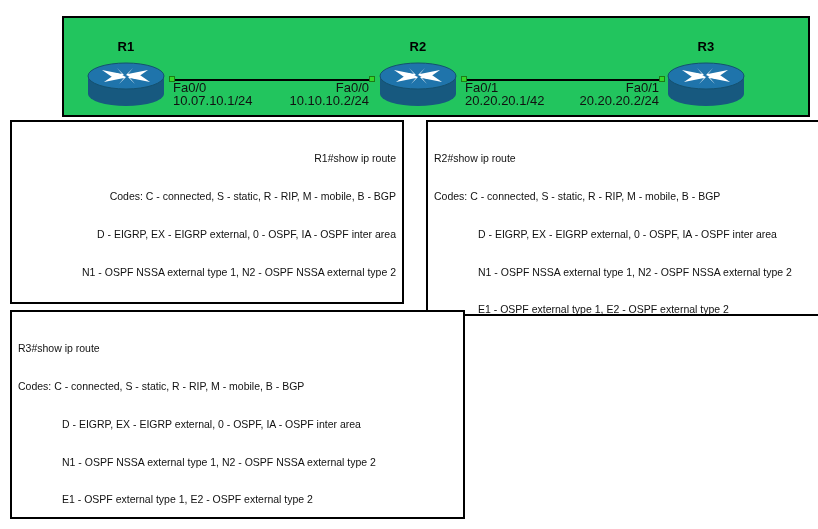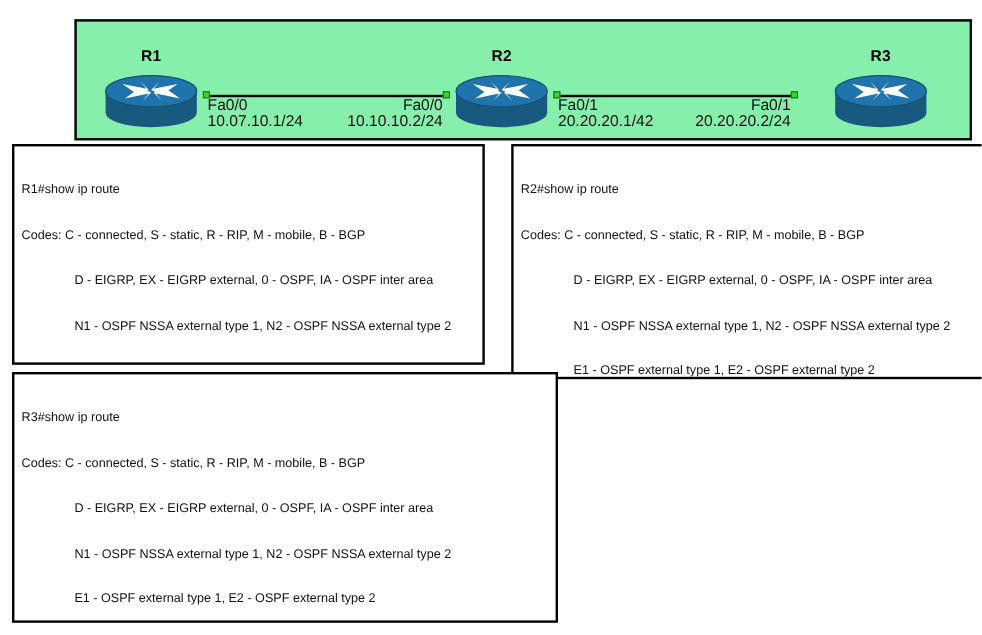--- a/index.html
+++ b/index.html
@@ -16,21 +16,21 @@
   }
 
   
   #topology-panel {
     position: absolute;
     left: 62px;
     top: 16px;
     width: 748px;
     height: 101px;
     border: 2px solid #000;
-    background: #86efac;
+    background: #22c55e;
     box-sizing: border-box;
   }
 
   .router {
     position: absolute;
     width: 92px;
     height: 48px;
   }
   .router-body {
     position: absolute;
@@ -76,21 +76,21 @@
 
   
   .out-panel {
     position: absolute;
     border: 2px solid #000;
     background: #fff;
     box-sizing: border-box;
     padding: 5px 6px 4px 6px;
     overflow: hidden;
   }
-  #panel-r1 { left: 10px;  top: 120px; width: 394px; height: 184px; }
+  #panel-r1 { left: 10px;  top: 120px; width: 394px; height: 184px; text-align: right; }
   #panel-r2 { left: 426px; top: 120px; width: 400px; height: 196px; }
   #panel-r3 { left: 10px;  top: 310px; width: 455px; height: 209px; }
 
   .cli {
     font-family: "Liberation Sans", sans-serif;
     font-size: 10.5px;
     line-height: 12.6px;
     color: #111;
     white-space: pre;
   }
@@ -127,21 +127,21 @@
       <ellipse cx="46" cy="16" rx="38" ry="13" fill="none" stroke="#14516f" stroke-width="1"></ellipse>
       <g fill="#ffffff">
         <polygon points="22,10 42,14 37,8 44,15 35,19"></polygon>
         <polygon points="70,22 50,18 55,24 48,17 57,13"></polygon>
         <polygon points="24,22 44,18 39,24 46,17 37,13"></polygon>
         <polygon points="68,10 48,14 53,8 46,15 55,19"></polygon>
       </g>
     </svg>
   </div>
 
-  <div class="router" style="left:624px; top:42px;">
+  <div class="router" style="left:596px; top:42px;">
     <div class="router-label">R3</div>
     <svg class="router-body" viewBox="0 0 92 48">
       <ellipse cx="46" cy="34" rx="38" ry="12" fill="#17597f"></ellipse>
       <rect x="8" y="16" width="76" height="18" fill="#17597f"></rect>
       <ellipse cx="46" cy="16" rx="38" ry="13" fill="#1f74ab"></ellipse>
       <ellipse cx="46" cy="16" rx="38" ry="13" fill="none" stroke="#14516f" stroke-width="1"></ellipse>
       <g fill="#ffffff">
         <polygon points="22,10 42,14 37,8 44,15 35,19"></polygon>
         <polygon points="70,22 50,18 55,24 48,17 57,13"></polygon>
         <polygon points="24,22 44,18 39,24 46,17 37,13"></polygon>

